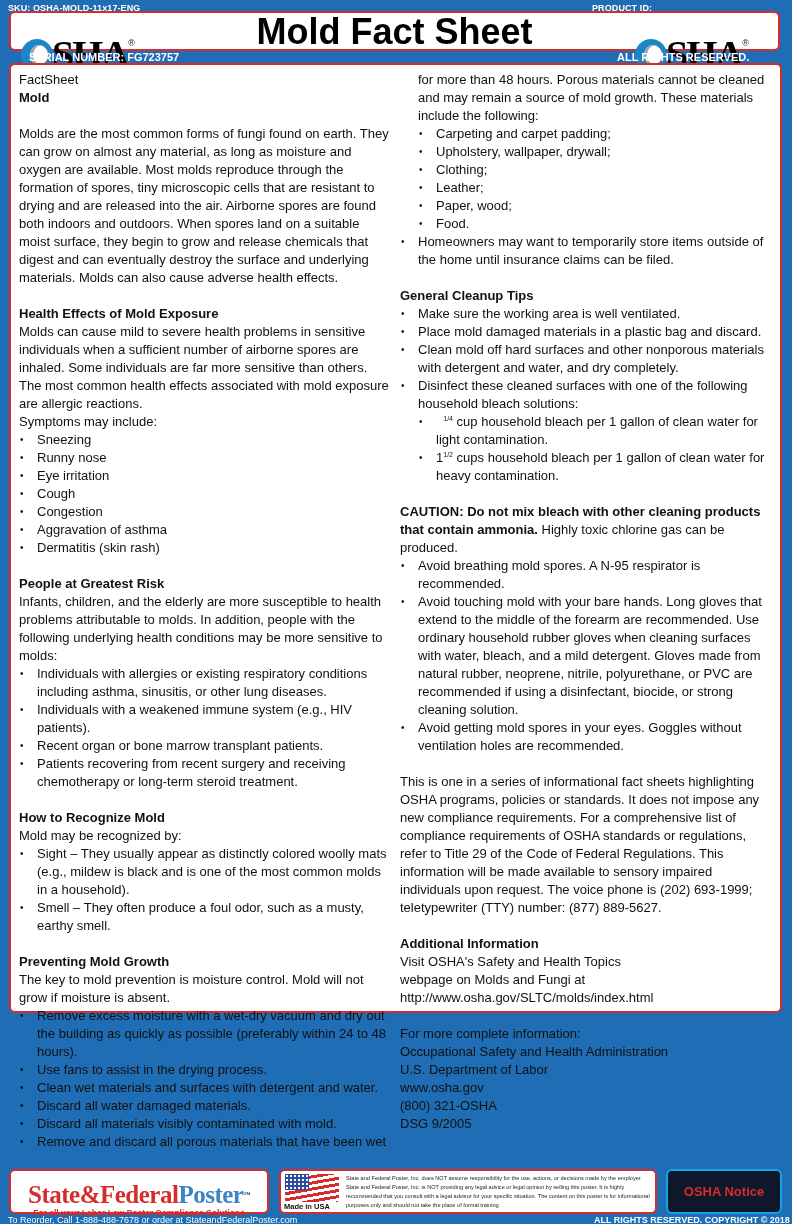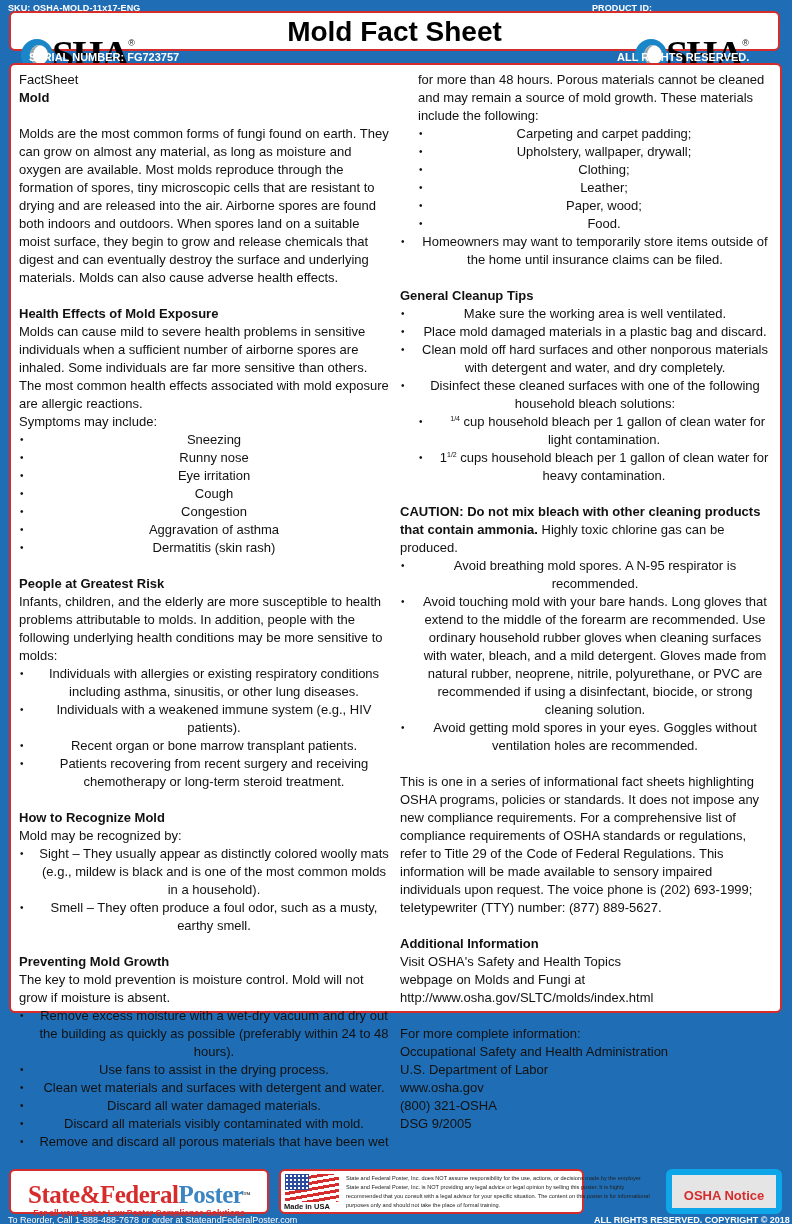--- a/index.html
+++ b/index.html
@@ -35,79 +35,79 @@
     border-radius: 50%; background: #fff;
     box-shadow: inset 3px 0 0 #9aa5ae;
   }
   .osha-letters {
     font-family: "Liberation Serif", serif; font-weight: bold; font-size: 40px;
     color: #000; line-height: 36px; letter-spacing: -2px; margin-left: -1px;
   }
   .osha-reg { font-size: 9px; vertical-align: top; position: relative; top: -12px; font-family: "Liberation Sans", sans-serif; }
   .title {
     position: absolute; left: 0; right: 0; top: 3px; text-align: center;
-    font-size: 28px; font-weight: bold; color: #000; line-height: 32px;
+    font-size: 36px; font-weight: bold; color: #000; line-height: 32px;
   }
   .subline {
     position: absolute; top: 52px; height: 10px; font-size: 11px; font-weight: bold; color: #fff; line-height: 10px; padding-left: 21px;
   }
   .serial { left: 8px; }
   .rights-top { left: 596px; }
   .content {
     position: absolute; left: 9px; top: 63px; width: 773px; height: 950px;
     background: #fff; border: 2px solid #d72c2c; border-radius: 6px; box-sizing: border-box;
   }
   .col {
     position: absolute; top: 6px; font-size: 13px; line-height: 18px; color: #111;
   }
   .col.left { left: 8px; width: 372px; }
   .col.right { left: 389px; width: 372px; }
   .col p { margin: 0; }
   .col .h { font-weight: bold; }
   .gap { height: 18px; }
   ul { margin: 0; padding: 0; list-style: none; }
-  li { position: relative; padding-left: 18px; text-align: center; }
+  li { position: relative; padding-left: 18px; }
   li::before { content: "\2022"; position: absolute; left: 1px; top: 0; font-size: 10px; }
   ul.sub li { padding-left: 18px; }
   .sub { margin-left: 18px; }
   sup { font-size: 7px; line-height: 0; }
   .bottom-area { position: absolute; top: 1166px; left: 0; width: 792px; height: 58px; }
   .sfp {
     position: absolute; left: 9px; top: 3px; width: 260px; height: 45px;
     background: #fff; border: 2px solid #d72c2c; border-radius: 6px; box-sizing: border-box; text-align: center;
   }
   .sfp-name {
     font-family: "Liberation Serif", serif; font-weight: bold; font-size: 25px; line-height: 26px; margin-top: 11px;
     letter-spacing: -0.5px;
   }
   .sfp-name .red { color: #d72c2c; }
   .sfp-name .blue { color: #3a85c2; }
   .sfp-tm { font-size: 7px; color: #333; vertical-align: top; }
   .sfp-tag { font-size: 8.5px; color: #d72c2c; font-weight: bold; line-height: 11px; }
   .reorder { position: absolute; left: 8px; top: 49px; font-size: 9px; color: #fff; line-height: 10px; }
   .disclaimer {
-    position: absolute; left: 279px; top: 3px; width: 305px; height: 45px;
+    position: absolute; left: 279px; top: 3px; width: 378px; height: 45px;
     background: #fff; border: 2px solid #d72c2c; border-radius: 6px; box-sizing: border-box;
   }
   .flag {
     position: absolute; left: 4px; top: 3px; width: 54px; height: 28px;
     background: repeating-linear-gradient(170deg, #d72c2c 0 3px, #fff 3px 6px);
     border-radius: 2px;
   }
   .flag::before {
     content: ""; position: absolute; left: 0; top: 0; width: 24px; height: 16px; background: #2b4c9b;
     background-image: radial-gradient(#fff 0.8px, transparent 1px); background-size: 4px 4px;
   }
   .made-usa { position: absolute; left: 3px; top: 31px; font-size: 7.5px; font-weight: bold; color: #111; }
   .disc-text {
     position: absolute; left: 65px; top: 3px; width: 308px; font-size: 5.6px; line-height: 9px; color: #222;
   }
   .notice {
     position: absolute; left: 666px; top: 3px; width: 116px; height: 45px;
-    background: #e5e5e5; border: 6px solid #0ea5e9; border-radius: 6px; box-sizing: border-box;
+    background: #0f172a; border: 2px solid #0ea5e9; border-radius: 6px; box-sizing: border-box;
     text-align: center; color: #d72c2c; font-weight: bold; font-size: 13px; line-height: 41px;
   }
   .rights-bottom { position: absolute; left: 594px; top: 49px; font-size: 9px; color: #fff; font-weight: bold; line-height: 10px; }
 </style>
 </head>
 <body>
 
 <div class="topline sku">SKU: OSHA-MOLD-11x17-ENG</div>
 <div class="topline prodid">PRODUCT ID:</div>
 

